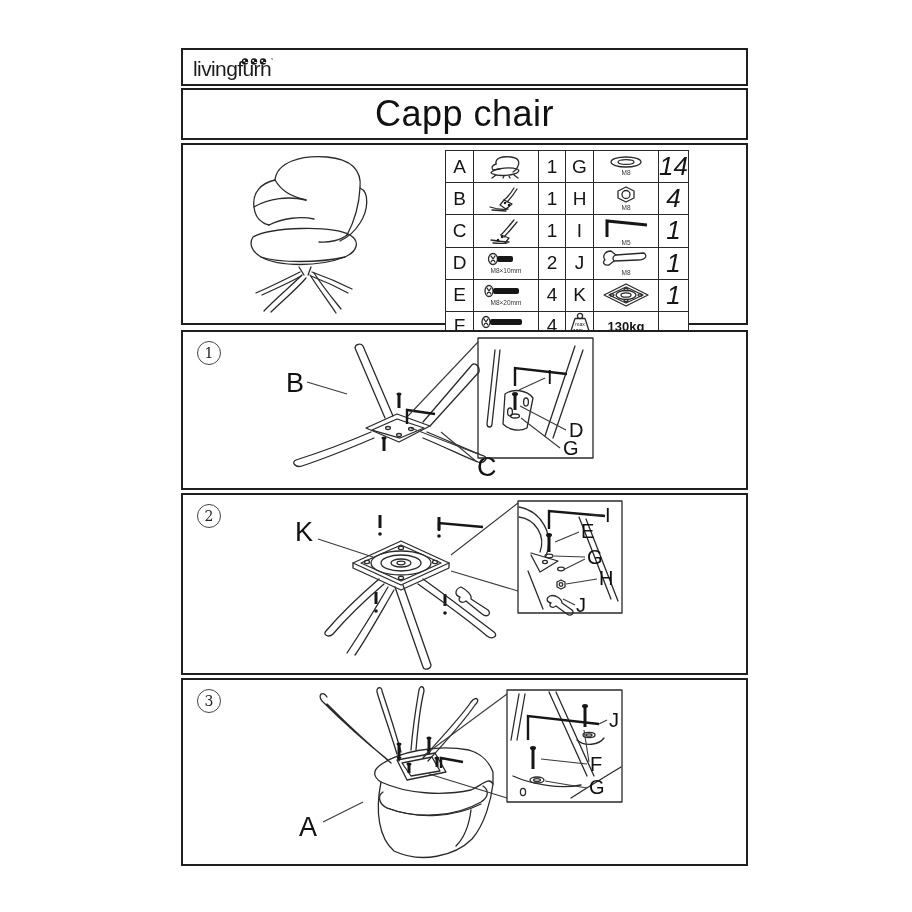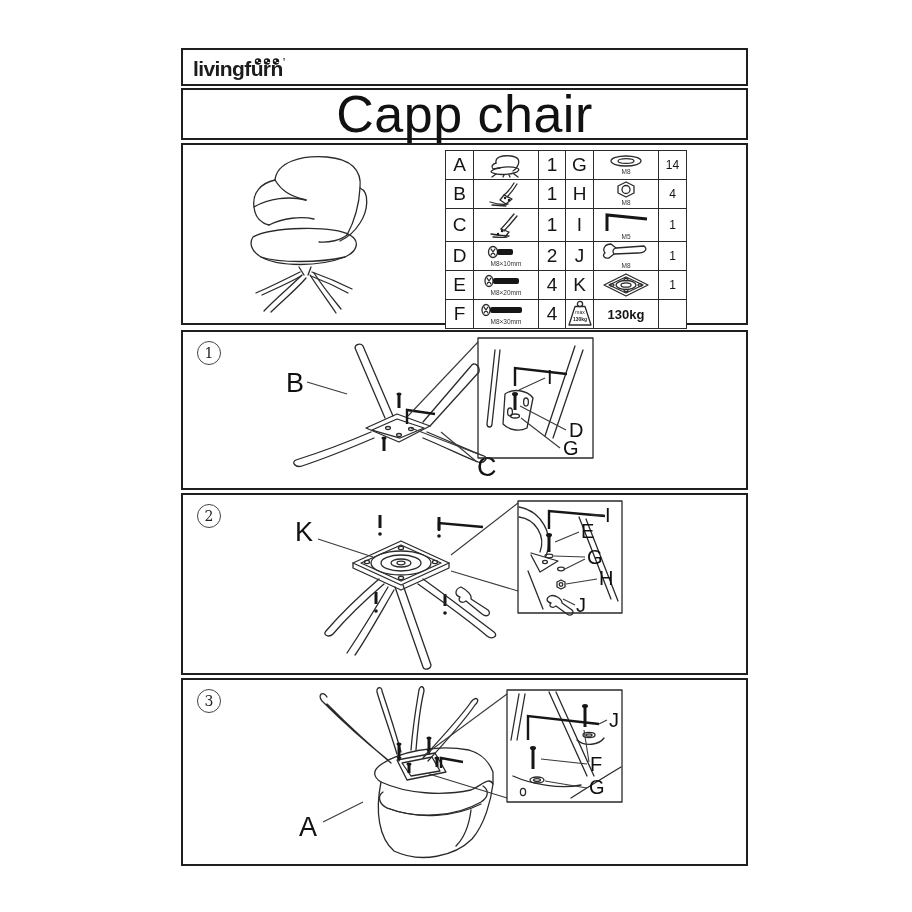--- a/index.html
+++ b/index.html
@@ -7,40 +7,40 @@
     width:912px;height:912px;background:#ffffff;position:relative;
     font-family:"Liberation Sans",sans-serif;color:#151515;overflow:hidden;
   }
   .box{
     position:absolute;left:181px;width:567px;box-sizing:border-box;
     border:2px solid #1f1f1f;background:#fff;
   }
   
   .hdr{top:48px;height:38px;}
   .logo{position:absolute;left:10px;top:7px;height:26px;}
-  .logo-text{font-weight:bold;font-size:21px;letter-spacing:-0.6px;color:#1c1c1c;}
+  .logo-text{font-weight:normal;font-size:21px;letter-spacing:-0.6px;color:#1c1c1c;}
   .logo-mark{font-size:9px;vertical-align:top;position:relative;top:-1px;}
   .logo-dots{position:absolute;top:-5px;right:2px;}
   .doc-title{position:absolute;left:0;right:0;top:4px;text-align:center;font-size:23px;color:#111;}
   
   .ttl{top:88px;height:52px;display:flex;align-items:center;justify-content:center;}
-  .product-name{font-size:52px;color:#111;letter-spacing:0.5px;}
+  .product-name{font-size:36px;color:#111;letter-spacing:0.5px;}
   
   .parts{top:143px;height:182px;}
   .chair-art{position:absolute;left:26px;top:3px;}
   table.parts-tbl{
     position:absolute;left:262px;top:5px;border-collapse:collapse;background:#fff;
   }
   table.parts-tbl td{
     border:1.5px solid #2a2a2a;height:28px;text-align:center;vertical-align:middle;padding:0;
   }
   td.c-letter{width:27px;font-size:19px;}
   td.c-icon{width:64px;position:relative;}
   td.c-qty{width:26px;font-size:19px;}
-  td.c-qty2{width:27px;font-size:12px;}
+  td.c-qty2{width:27px;font-size:26px;font-style:italic;}
   .icon-wrap{display:flex;flex-direction:column;align-items:center;justify-content:center;line-height:1;}
   .icon-sub{font-size:6.5px;color:#333;margin-top:1px;}
   .kg-bold{font-weight:bold;font-size:13px;}
   
   .step{overflow:hidden;}
   .s1{top:330px;height:160px;}
   .s2{top:493px;height:182px;}
   .s3{top:678px;height:188px;}
   .stepnum{
     position:absolute;left:14px;top:9px;width:22px;height:22px;border:1.5px solid #444;

